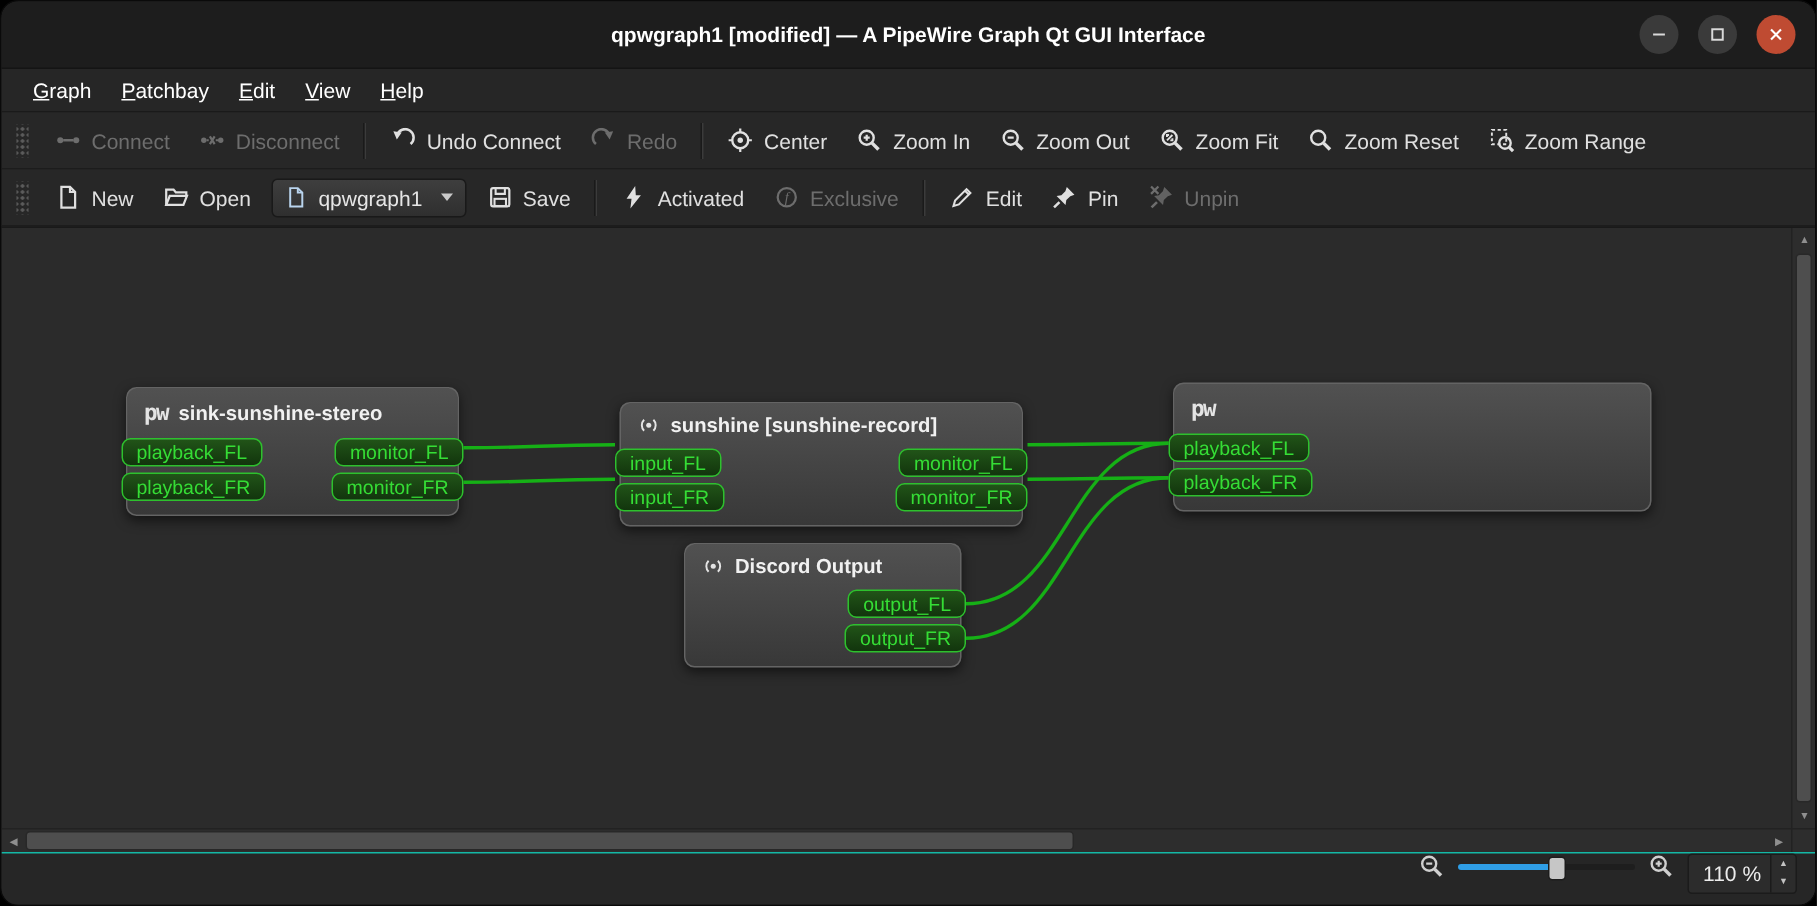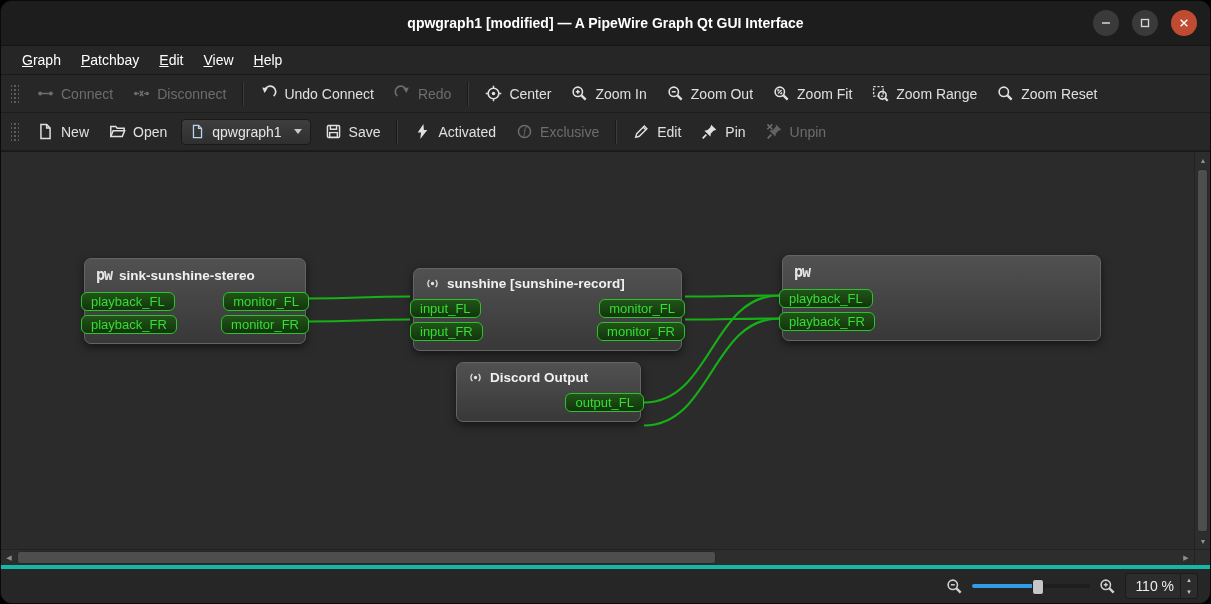--- a/index.html
+++ b/index.html
@@ -46,21 +46,21 @@
 
   .vscroll{grid-column:2;grid-row:1;background:#2d2d2d;border-left:1px solid #222;display:flex;flex-direction:column}
   .hscroll{grid-column:1;grid-row:2;background:#2d2d2d;border-top:1px solid #222;display:flex}
   .scroll-btn{width:16px;height:16px;display:flex;align-items:center;justify-content:center;color:#8f8f8f;font-size:7px;flex:none}
   .vthumb{flex:1;margin:1px 2px;background:#4e4e4e;border:1px solid #282828;border-radius:3px}
   .htrack{flex:1;position:relative}
   .hthumb{position:absolute;left:0;top:1px;bottom:1px;width:60%;background:#4e4e4e;border:1px solid #282828;border-radius:3px}
   .scroll-corner{grid-column:2;grid-row:2;background:#2d2d2d;border-left:1px solid #222;border-top:1px solid #222}
 
   
-  .statusbar{height:34px;min-height:34px;background:#262626;border-top:4px solid #14b8a6;display:flex;align-items:center;justify-content:flex-end;gap:9px;padding:0 12px}
+  .statusbar{height:34px;min-height:34px;background:#262626;border-top:1px solid #14b8a6;display:flex;align-items:flex-start;justify-content:flex-end;gap:9px;padding:0 12px}
   .status-icon{width:17px;height:17px;color:#cfcfcf;display:block}
   .slider{position:relative;width:118px;height:18px}
   .slider-track{position:absolute;left:0;right:0;top:7px;height:4px;background:#1e1e1e;border-radius:2px}
   .slider-fill{position:absolute;left:0;top:7px;height:4px;width:var(--slider-pct,55%);background:#2f9ee6;border-radius:2px}
   .slider-handle{position:absolute;top:2px;left:calc(var(--slider-pct,55%) - 5px);width:10px;height:14px;background:#c6c6c6;border:1px solid #1c1c1c;border-radius:3px}
   .spinbox{display:flex;align-items:stretch;background:#2c2c2c;border:1px solid #1b1b1b;border-radius:3px;color:#ececec;font-size:14px}
   .spin-value{padding:3px 6px 3px 9px;display:flex;align-items:center}
   .spin-arrows{display:flex;flex-direction:column;border-left:1px solid #1b1b1b}
   .spin-btn{font-size:6px;color:#c3c3c3;padding:2px 5px;line-height:1.4;display:flex;align-items:center}
   u{text-decoration:underline}
@@ -249,29 +249,29 @@
       <span>Zoom Out</span>
     </div>
     <div class="tb-btn">
       <svg class="icon">
           <use href="#i-zoom-fit"></use>
         </svg>
       <span>Zoom Fit</span>
     </div>
     <div class="tb-btn">
       <svg class="icon">
+          <use href="#i-zoom-reset"></use>
+        </svg>
+      <span>Zoom Reset</span>
+    </div>
+    <div class="tb-btn">
+      <svg class="icon">
           <use href="#i-zoom-range"></use>
         </svg>
       <span>Zoom Range</span>
-    </div>
-    <div class="tb-btn">
-      <svg class="icon">
-          <use href="#i-zoom-reset"></use>
-        </svg>
-      <span>Zoom Reset</span>
     </div>
   </div>
 
   <div class="toolbar">
     <div class="tb-handle"></div>
     <div class="tb-btn">
       <svg class="icon">
           <use href="#i-new"></use>
         </svg>
       <span>New</span>
@@ -391,20 +391,23 @@
           <span class="node-icon">
               <svg>
                 <use href="#i-audio"></use>
               </svg>
             </span>
           <span>Discord Output</span>
         </div>
         <div class="port-row only-out">
           <span class="port">output_FL</span>
         </div>
+        <div class="port-row only-out">
+          <span class="port">output_FR</span>
+        </div>
       </div>
     </div>
 
     <div class="vscroll">
       <div class="scroll-btn">▲</div>
       <div class="vthumb"></div>
       <div class="scroll-btn">▼</div>
     </div>
 
     <div class="hscroll">

